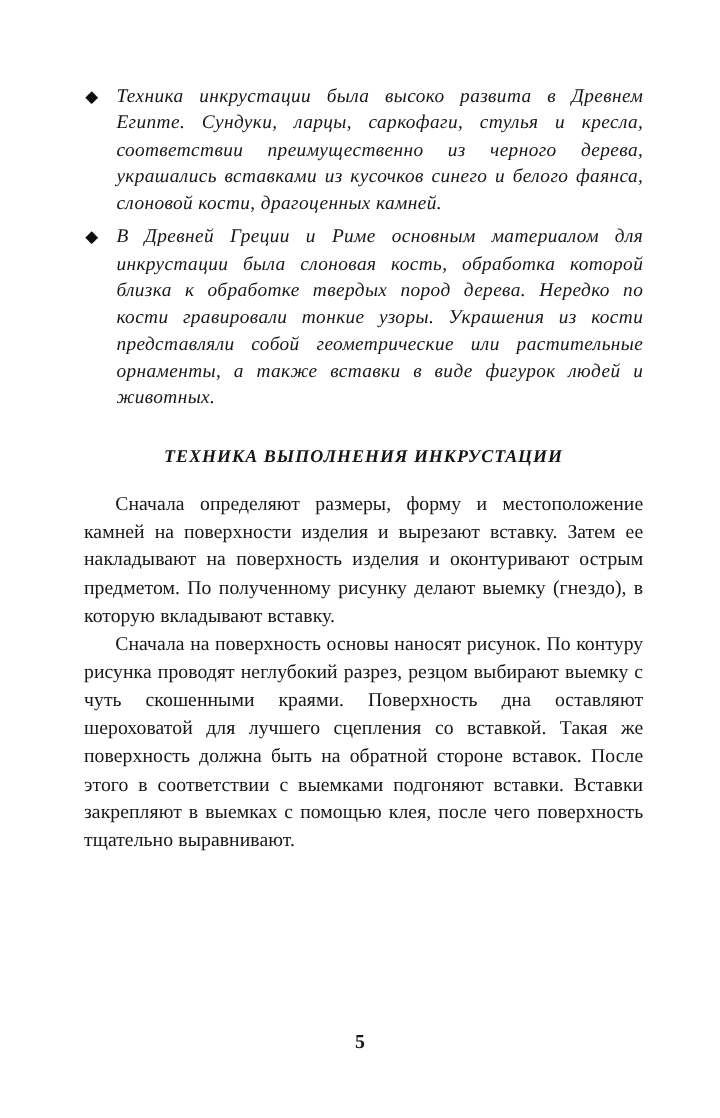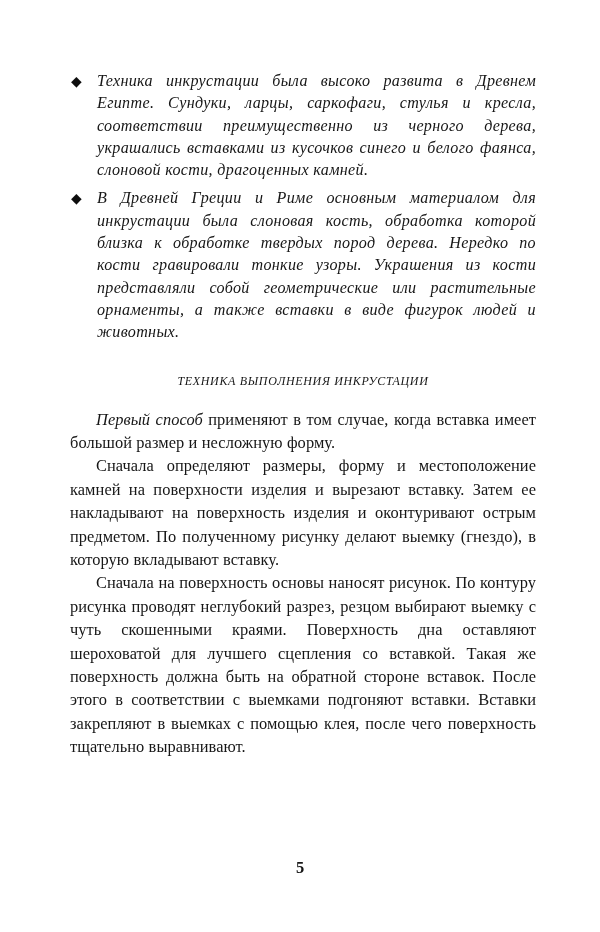--- a/index.html
+++ b/index.html
@@ -64,23 +64,23 @@
     color: #0d0d0d;
   }
   .bullet-text {
     display: block;
   }
 
   
   .section-heading {
     margin: 26px 0 16px 0;
     text-align: center;
-    font-weight: normal;
+    font-weight: bold;
     font-style: italic;
-    font-size: 12px;
+    font-size: 15px;
     line-height: 22px;
     letter-spacing: 0.055em;
     white-space: nowrap;
   }
 
   
   .body-par {
     margin: 0;
     font-size: 16.4px;
     line-height: 23.4px;
@@ -120,23 +120,20 @@
       </li>
       <li class="bullet-item">
         <span class="bullet-glyph">◆</span>
         <span class="bullet-text">В Древней Греции и Риме основным материалом для инкрустации была слоновая кость, обработка которой близка к обработке твердых пород дерева. Нередко по кости гравировали тонкие узоры. Украшения из кости представляли собой геометрические или растительные орнаменты, а также вставки в виде фигурок людей и животных.</span>
       </li>
     </ul>
 
     <h2 class="section-heading">ТЕХНИКА ВЫПОЛНЕНИЯ ИНКРУСТАЦИИ</h2>
 
 
-    <p class="body-par">
-      <span class="lead">Первый способ</span><span> применяют в том случае, когда вставка имеет большой размер и несложную форму.</span>
-    </p>
 
     <p class="body-par">
       <span>Сначала определяют размеры, форму и местоположение камней на поверхности изделия и вырезают вставку. Затем ее накладывают на поверхность изделия и оконтуривают острым предметом. По полученному рисунку делают выемку (гнездо), в которую вкладывают вставку.</span>
     </p>
 
 
     <p class="body-par">
       <span>Сначала на поверхность основы наносят рисунок. По контуру рисунка проводят неглубокий разрез, резцом выбирают выемку с чуть скошенными краями. Поверхность дна оставляют шероховатой для лучшего сцепления со вставкой. Такая же поверхность должна быть на обратной стороне вставок. После этого в соответствии с выемками подгоняют вставки. Вставки закрепляют в выемках с помощью клея, после чего поверхность тщательно выравнивают.</span>
     </p>
 

